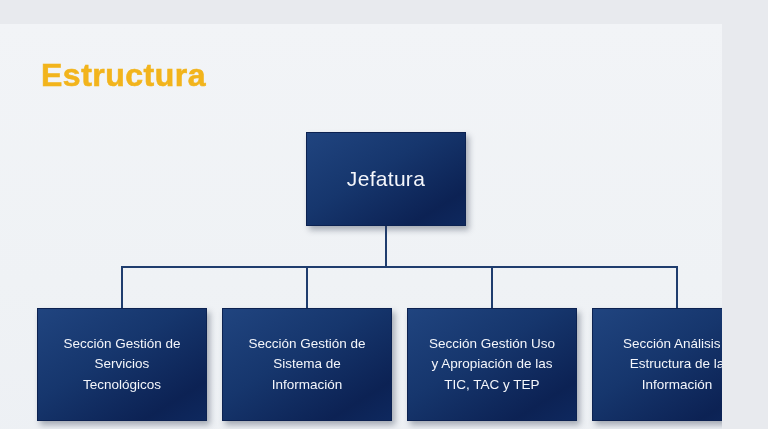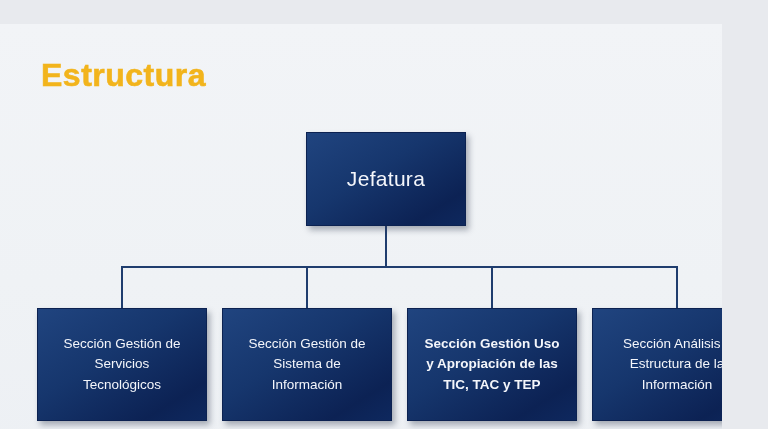--- a/index.html
+++ b/index.html
@@ -54,21 +54,21 @@
     height: 113px;
     padding: 6px 16px;
   }
   .node-child .node-label {
     font-size: 13.5px;
     line-height: 1.5;
     white-space: pre-line;
   }
   .node-child-0 { left: 37px; }
   .node-child-1 { left: 222px; }
-  .node-child-2 { left: 407px; font-weight: bold; }
+  .node-child-2 { left: 407px; }
   .node-child-3 { left: 592px; }
   .connectors {
     position: absolute;
     left: 0;
     top: 0;
     width: 768px;
     height: 429px;
     pointer-events: none;
   }
   .connectors line {

